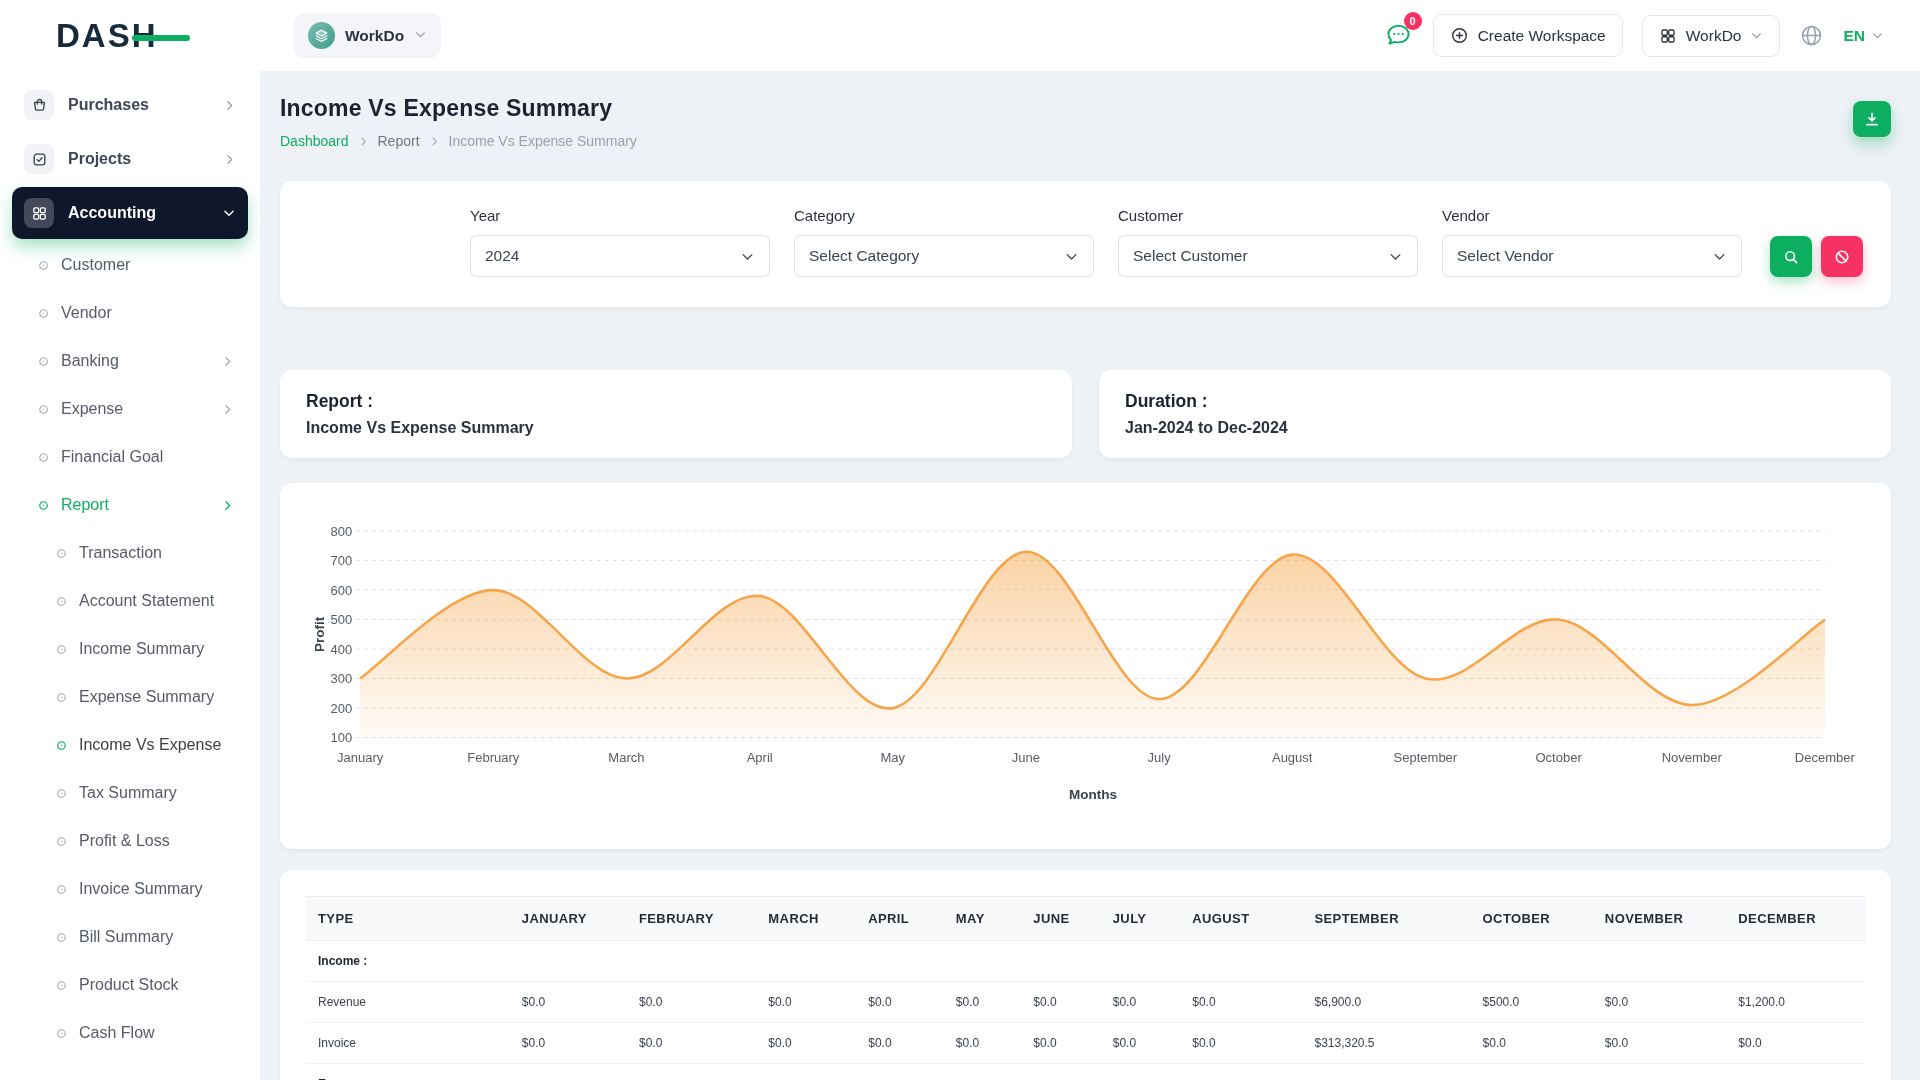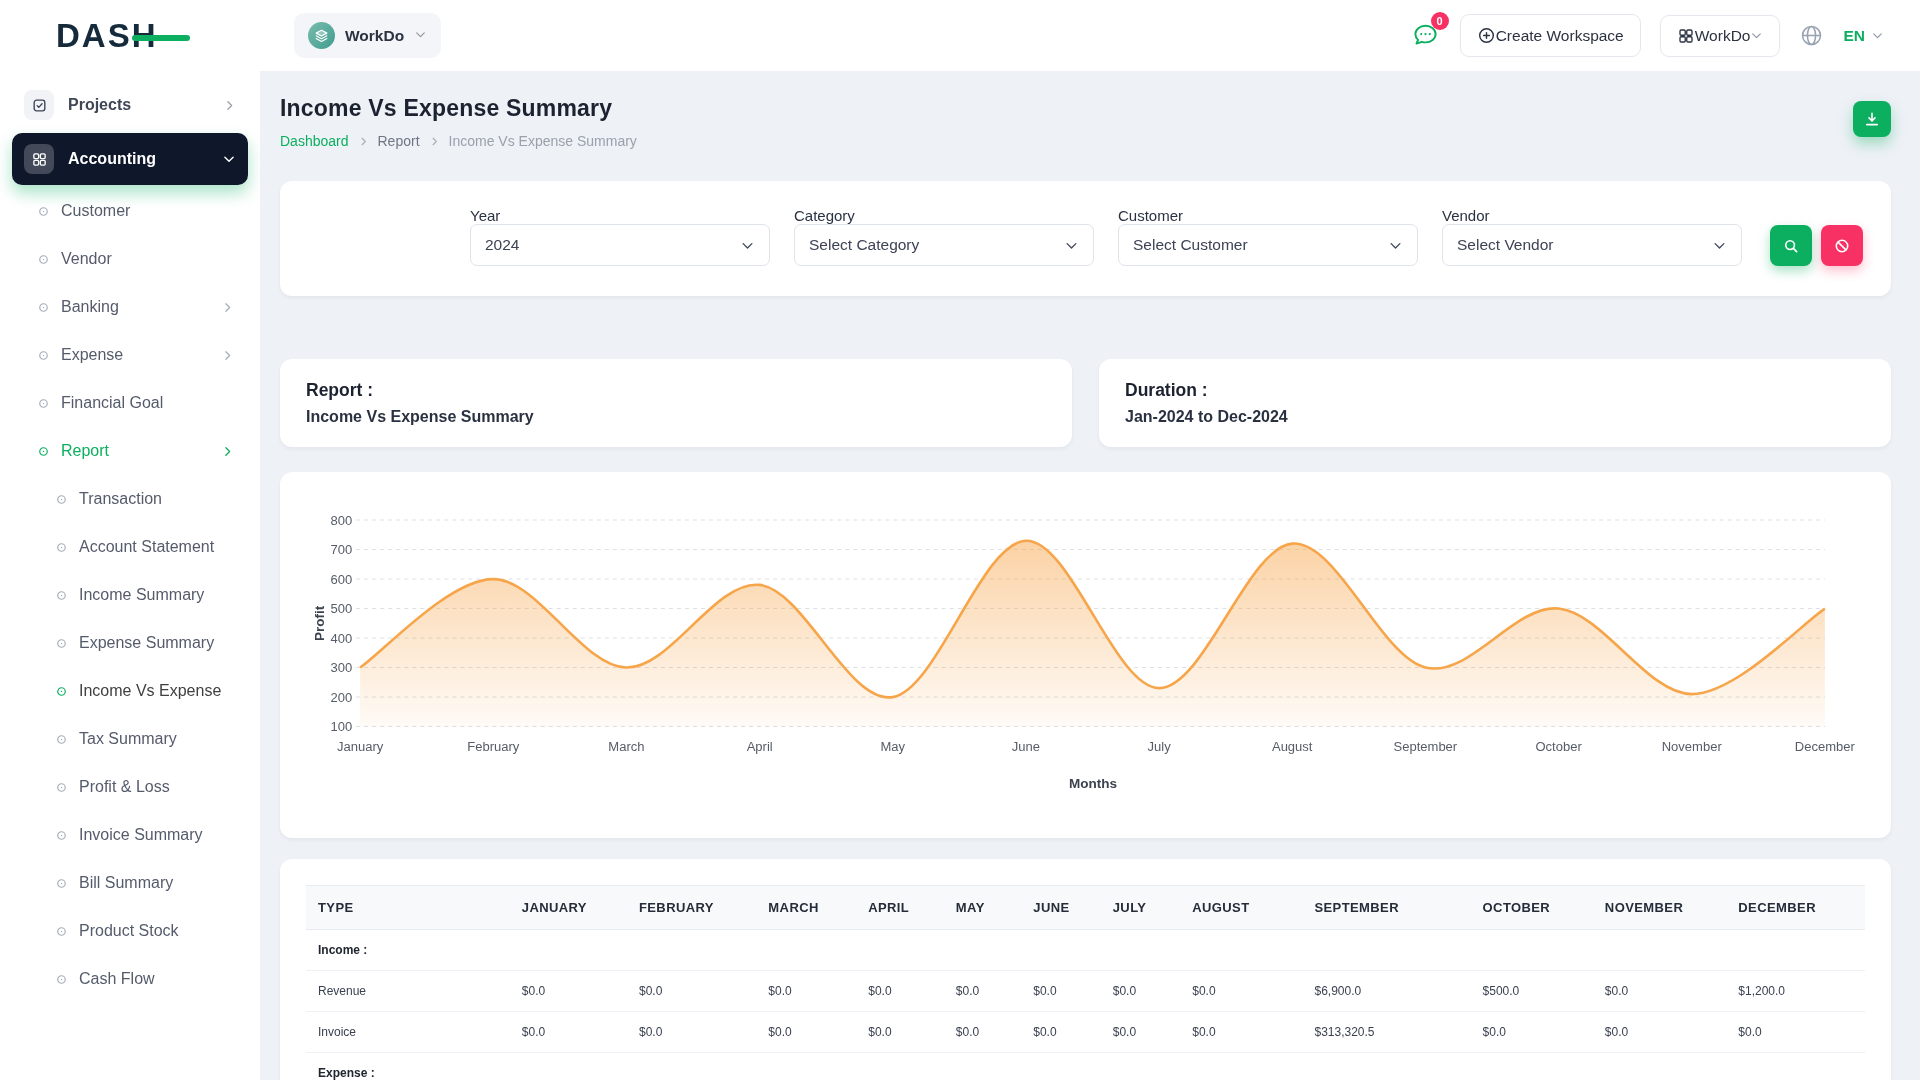--- a/index.html
+++ b/index.html
@@ -29,39 +29,39 @@
 
   
   .main{flex:1;display:flex;flex-direction:column;min-width:0;}
   .topbar{height:71px;background:#fff;display:flex;align-items:center;padding:0 36px 0 34px;flex-shrink:0;}
   .ws-pill{display:flex;align-items:center;gap:10px;background:#f3f5f8;border-radius:10px;padding:9px 14px;cursor:pointer;}
   .ws-avatar{width:27px;height:27px;border-radius:50%;background:linear-gradient(135deg,#79bcae,#3f9d8f);display:flex;align-items:center;justify-content:center;flex-shrink:0;}
   .ws-name{font-size:15.5px;font-weight:700;color:#2b3240;}
   .top-right{margin-left:auto;display:flex;align-items:center;gap:19px;}
   .chat-btn{position:relative;background:none;border:none;cursor:pointer;display:flex;padding:2px;}
   .badge{position:absolute;top:-7px;right:-8px;min-width:18px;height:18px;border-radius:9px;background:#f73164;color:#fff;font-size:11px;font-weight:700;display:flex;align-items:center;justify-content:center;padding:0 4px;}
-  .pill{display:flex;align-items:center;background:#fff;border:1px solid #e4e8ee;border-radius:9px;padding:11px 16px;font-size:15.5px;color:#2b3240;cursor:pointer;font-family:inherit;}
+  .pill{display:flex;align-items:center;gap:9px;background:#fff;border:1px solid #e4e8ee;border-radius:9px;padding:11px 16px;font-size:15.5px;color:#2b3240;cursor:pointer;font-family:inherit;}
   .pill .chev{display:flex;}
   .globe{display:flex;cursor:pointer;}
   .lang{display:flex;align-items:center;gap:6px;background:none;border:none;font-size:15.5px;font-weight:700;color:#0caf60;cursor:pointer;font-family:inherit;}
 
   
   .content{flex:1;background:#eef1f6;padding:24px 29px 0 20px;overflow:hidden;}
   .card{background:#fff;border-radius:12px;box-shadow:0 2px 4px rgba(25,33,50,.05);margin-top:21px;}
   .page-head{display:flex;justify-content:space-between;align-items:flex-start;}
   .page-title{font-size:23px;font-weight:700;color:#1c2230;letter-spacing:.2px;}
   .breadcrumb{margin-top:11px;display:flex;align-items:center;gap:9px;font-size:14px;}
   .crumb{color:#6f7683;}
   .crumb.link{color:#0caf60;cursor:pointer;}
   .crumb.current{color:#9aa1ac;}
   .sep{display:flex;color:#a9b0ba;}
   .dl-btn{width:38px;height:36px;border:none;border-radius:8px;background:#0caf60;display:flex;align-items:center;justify-content:center;cursor:pointer;box-shadow:0 7px 14px rgba(12,175,96,.35);margin-top:6px;}
 
   .filter-card{margin-top:32px;display:flex;justify-content:flex-end;align-items:flex-end;gap:24px;padding:26px 28px 30px;}
-  .fgroup{width:300px;display:flex;flex-direction:column;}
+  .fgroup{width:300px;display:flex;flex-direction:column;gap:11px;}
   .fgroup label{font-size:15px;color:#2a3140;}
   .select{height:42px;border:1px solid #dfe3ea;border-radius:7px;background:#fff;display:flex;align-items:center;justify-content:space-between;padding:0 14px;font-size:15.5px;color:#3c4354;cursor:pointer;}
   .fbtns{display:flex;gap:9px;margin-left:4px;}
   .btn-sq{width:42px;height:41px;border:none;border-radius:8px;cursor:pointer;display:flex;align-items:center;justify-content:center;}
   .btn-search{background:#0caf60;box-shadow:0 5px 12px rgba(12,175,96,.35);}
   .btn-reset{background:#f73164;box-shadow:0 5px 12px rgba(247,49,100,.3);}
 
   .cards-row{margin-top:42px;display:grid;grid-template-columns:1fr 1fr;gap:27px;}
   .info-card{padding:21px 26px;}
   .info-title{font-size:17.5px;font-weight:700;color:#1c2230;}
@@ -81,20 +81,34 @@
 <body>
 
 <div class="app">
 
   <aside class="sidebar">
     <div class="logo-row">
       <span class="logo-text">DASH</span>
       <span class="logo-dash"></span>
     </div>
     <nav class="nav" id="sidebar-nav">
+        <div class="nav-item">
+    <span class="icon-box">
+            <svg width="17" height="17" viewBox="0 0 24 24" fill="none" stroke="currentColor" stroke-width="1.9" stroke-linecap="round" stroke-linejoin="round">
+              <path d="M5 7.5h14l-1.3 9.2a2 2 0 0 1-2 1.8H8.3a2 2 0 0 1-2-1.8L5 7.5z"></path>
+              <path d="M9 10V6.5a3 3 0 0 1 6 0V10"></path>
+            </svg>
+          </span>
+    <span class="nav-label">Purchases</span>
+    <span class="chev">
+            <svg width="13" height="13" viewBox="0 0 24 24" fill="none" stroke="currentColor" stroke-width="2.4" stroke-linecap="round" stroke-linejoin="round">
+              <path d="M9 5l7 7-7 7"></path>
+            </svg>
+          </span>
+  </div>
         <div class="nav-item">
     <span class="icon-box">
             <svg width="17" height="17" viewBox="0 0 24 24" fill="none" stroke="currentColor" stroke-width="1.9" stroke-linecap="round" stroke-linejoin="round">
               <rect x="4.5" y="4.5" width="15" height="15" rx="3.2"></rect>
               <path d="M8.6 12.2l2.4 2.4 4.6-5"></path>
             </svg>
           </span>
     <span class="nav-label">Projects</span>
     <span class="chev">
             <svg width="13" height="13" viewBox="0 0 24 24" fill="none" stroke="currentColor" stroke-width="2.4" stroke-linecap="round" stroke-linejoin="round">

